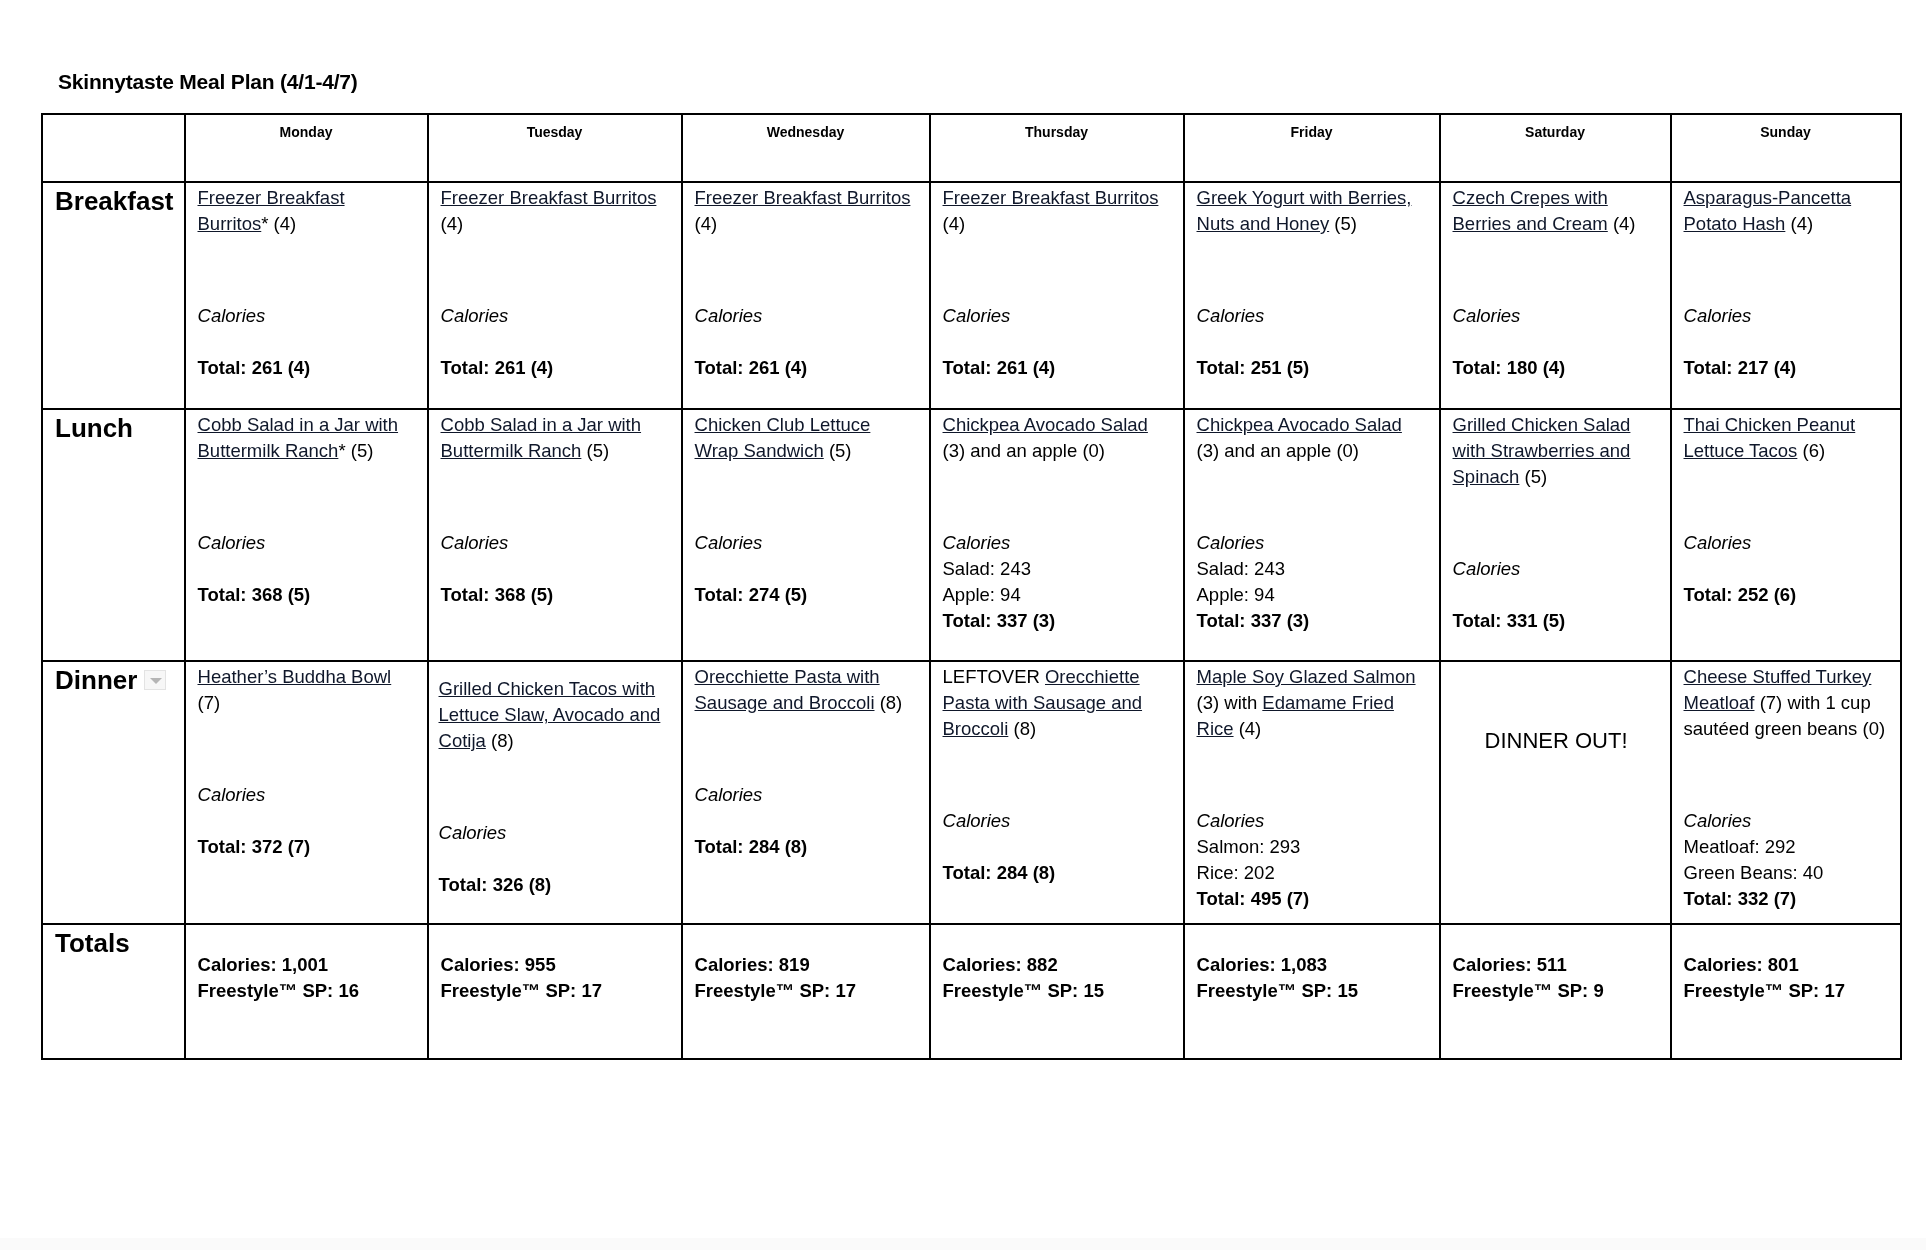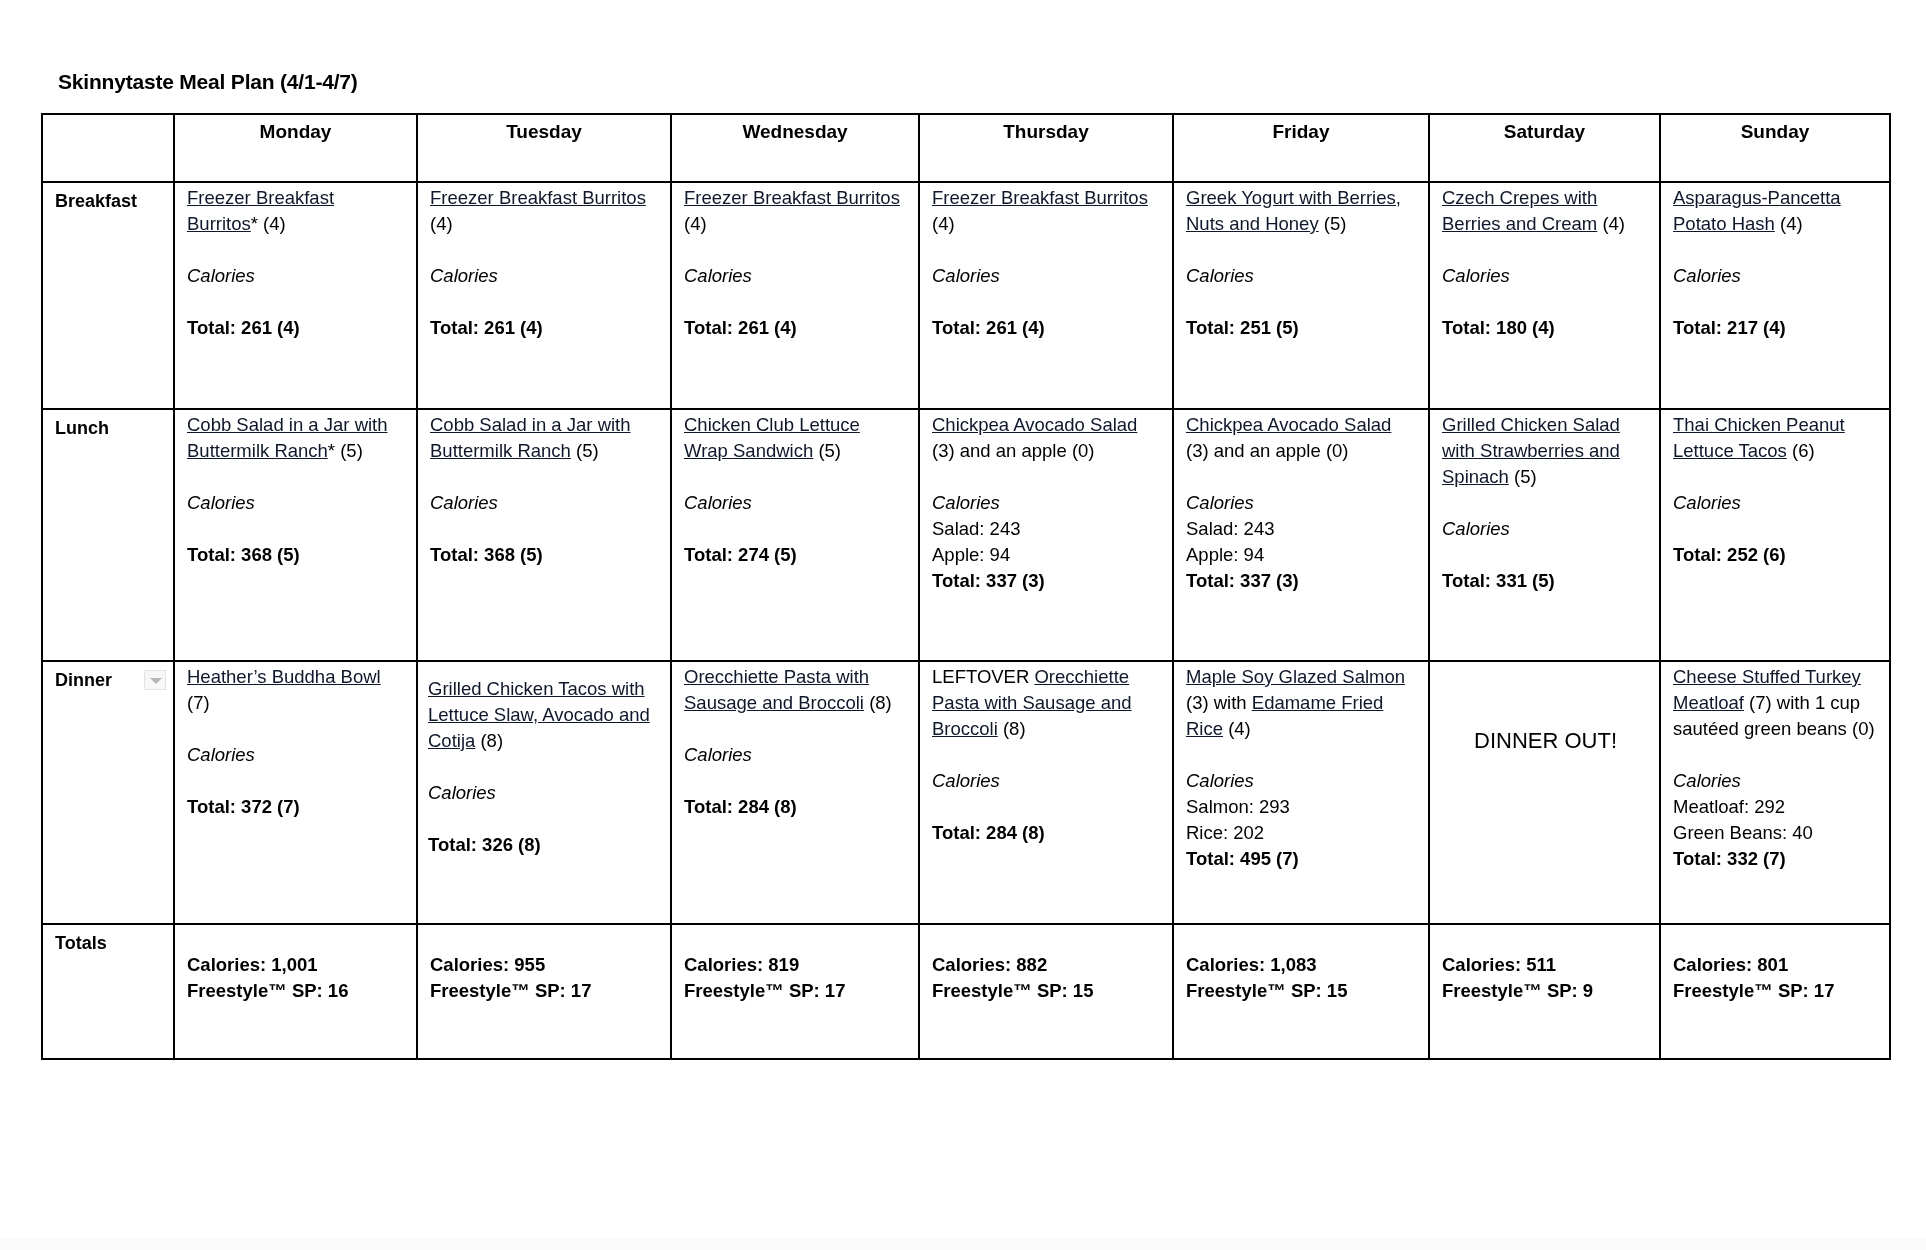--- a/index.html
+++ b/index.html
@@ -11,24 +11,24 @@
   .title {
     position: absolute; left: 58px; top: 70px; font-size: 21px; font-weight: bold; letter-spacing: -0.2px; text-align: right;
   }
   table.plan {
     position: absolute; left: 41px; top: 113px; border-collapse: collapse; table-layout: fixed;
   }
   table.plan td {
     border: 2.5px solid #000; vertical-align: top; padding: 0; font-size: 18.5px; line-height: 26px;
   }
   .cell { padding: 2px 10px 0 12px; position: relative; height: 100%; box-sizing: border-box; }
-  .hdr { text-align: center; font-weight: bold; font-size: 19px; padding-top: 4px; line-height: 26px; }
-  .rowlabel { font-weight: bold; font-size: 18px; padding: 5px 10px 0 12px; position: relative; line-height: 26px; }
+  .hdr { text-align: center; font-weight: bold; font-size: 14px; padding-top: 4px; line-height: 26px; }
+  .rowlabel { font-weight: bold; font-size: 26px; padding: 5px 10px 0 12px; position: relative; line-height: 26px; }
   a.recipe { color: #0f172a; text-decoration: underline; }
-  .italic { font-style: italic; }
+  .italic { font-style: italic; margin-top: 40px; }
   .bold { font-weight: bold; }
   .gap { height: 26px; }
   .shift { padding-left: 10px; padding-top: 14px; }
   .center-note { text-align: center; font-size: 22px; padding-top: 66px; }
   .dropdown {
     position: absolute; left: 101px; top: 8px; width: 22px; height: 20px;
     border: 1px solid #e3e3e3; background: #f7f7f7; box-sizing: border-box;
   }
   .dropdown::after {
     content: ""; position: absolute; left: 5px; top: 7px;

